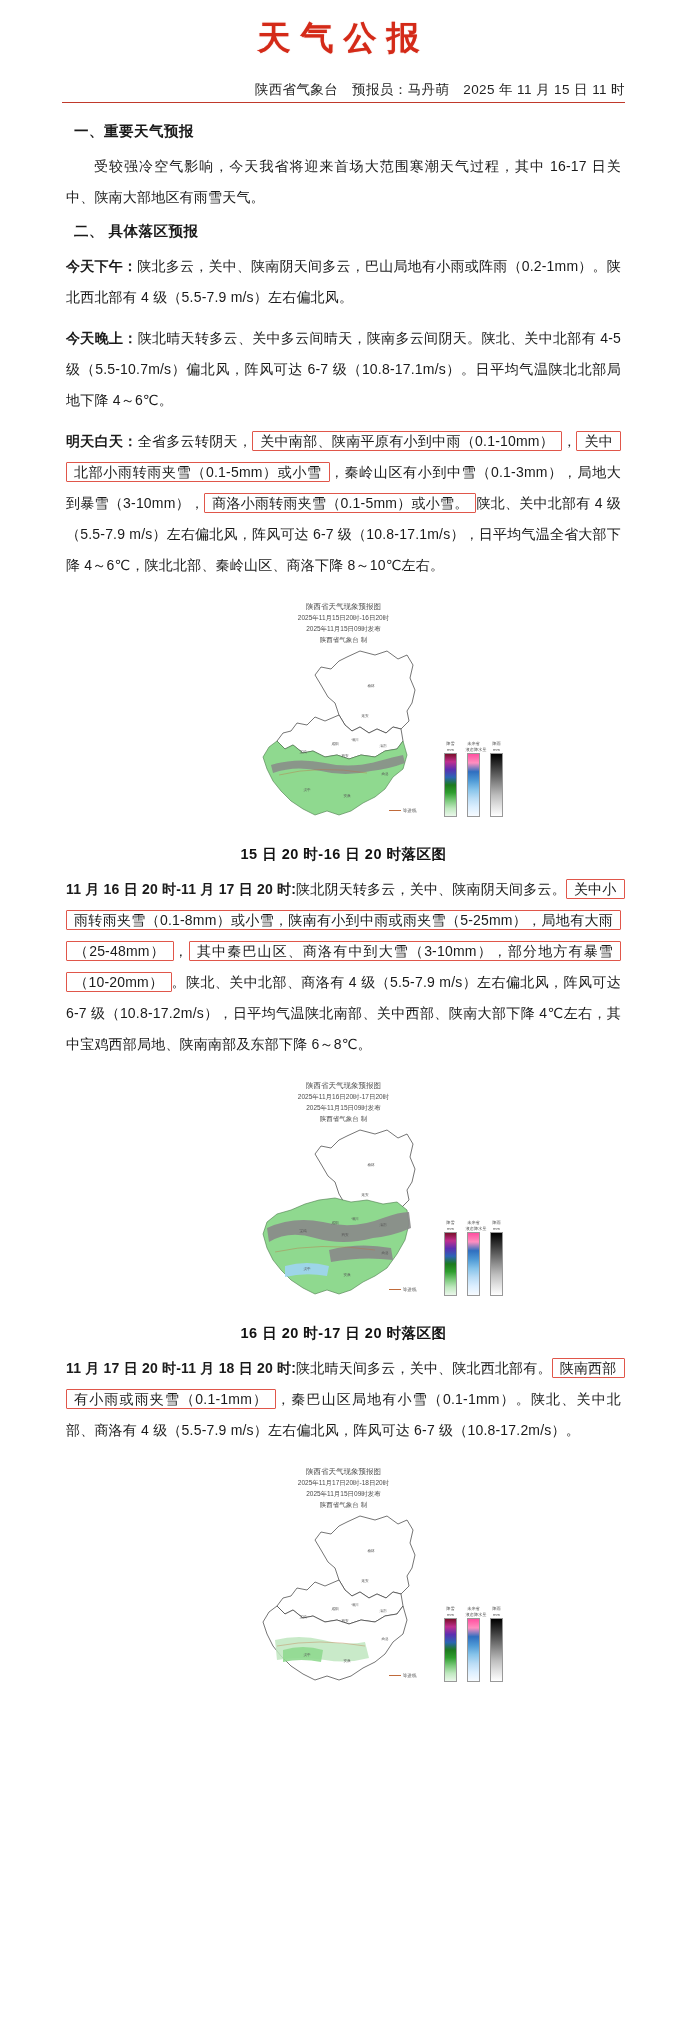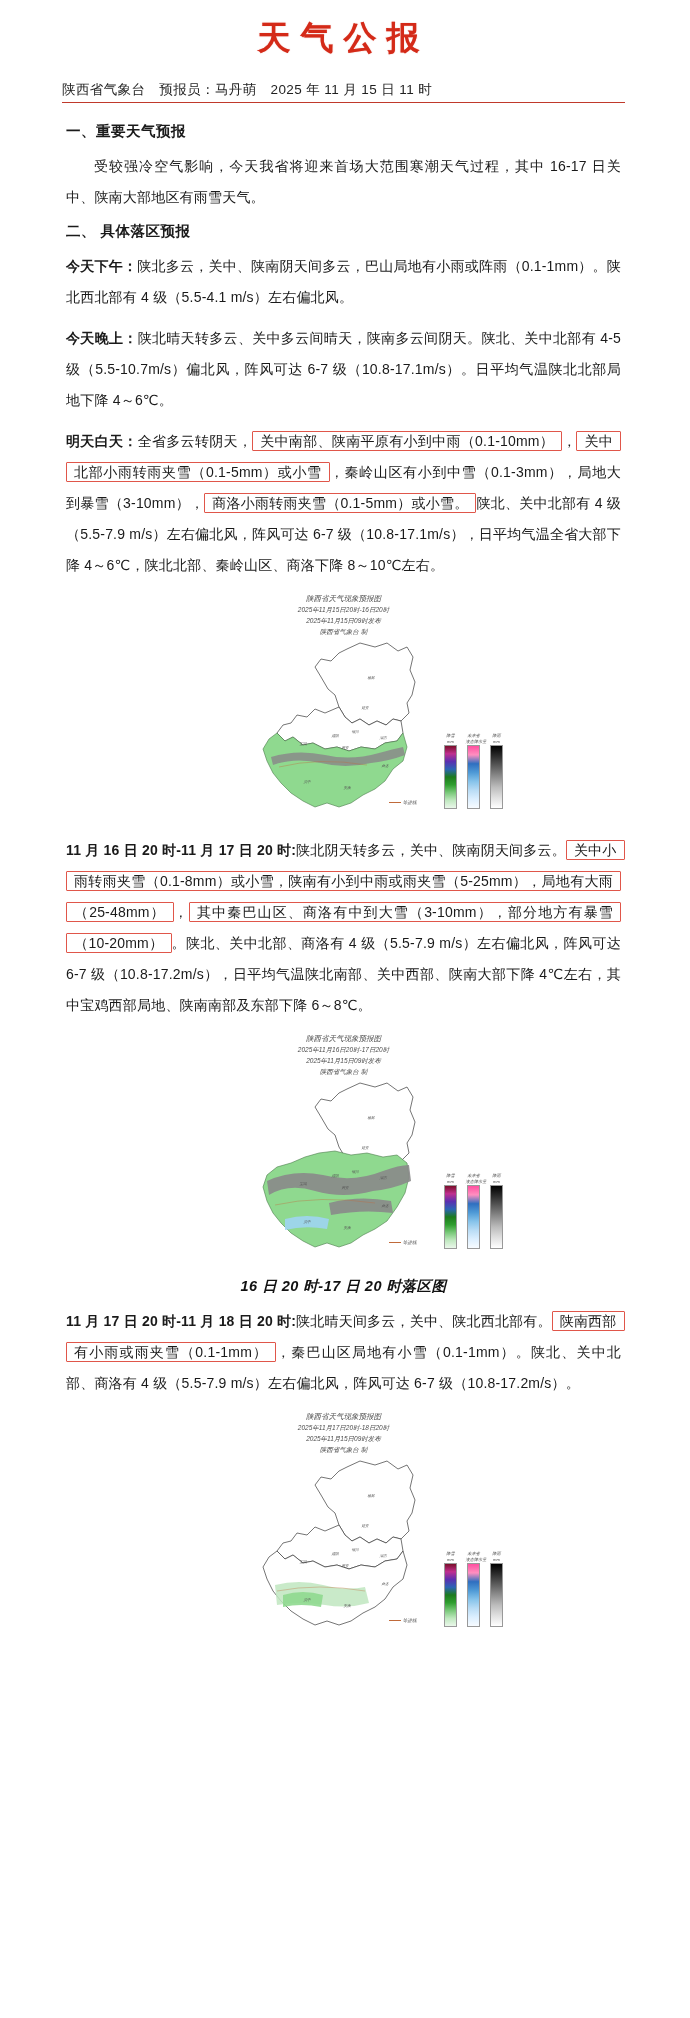--- a/index.html
+++ b/index.html
@@ -20,34 +20,34 @@
     font-weight:bold;
     letter-spacing:10px;
     padding:16px 0 6px 0;
     text-shadow:0 0 1px rgba(212,42,24,.5);
   }
 
   
   .byline-wrap{padding:14px 62px 0 62px;}
   .byline{
     font-size:13.5px;
-    text-align:left;
+    text-align:right;
     color:#1f1f1f;
     letter-spacing:.4px;
     padding-bottom:3px;
     border-bottom:1.6px solid #c0392b;
     white-space:nowrap;
   }
 
   
   .content{padding:10px 66px 0 66px;}
   .h2{
     font-size:14.5px;
     font-weight:bold;
-    margin:9px 0 6px 0;
+    margin:9px 0 6px 8px;
     letter-spacing:.5px;
   }
   p.para{
     font-size:14px;
     line-height:31px;
     margin:10px 0 2px 0;
     text-align:justify;
     text-justify:inter-ideograph;
     letter-spacing:.2px;
   }
@@ -58,21 +58,21 @@
   .hl{
     border:1.6px solid #e0564a;
     background:rgba(255,255,255,0);
     padding:1px 7px;
     box-decoration-break:clone;
     -webkit-box-decoration-break:clone;
     border-radius:1px;
   }
 
   
-  .figure{margin:6px 0 2px 0;font-style:italic;}
+  .figure{margin:14px 0 2px 0;}
   .map-card{
     width:330px;
     margin:0 auto;
     position:relative;
   }
   .map-head{
     text-align:center;
     color:#4b4b4b;
     line-height:11px;
     padding-top:6px;
@@ -131,21 +131,21 @@
     <div class="byline">陕西省气象台　预报员：马丹萌　2025 年 11 月 15 日 11 时</div>
   </div>
 
   <div class="content">
 
     <div class="h2">一、重要天气预报</div>
     <p class="para indent">受较强冷空气影响，今天我省将迎来首场大范围寒潮天气过程，其中 16-17 日关中、陕南大部地区有雨雪天气。</p>
 
     <div class="h2">二、 具体落区预报</div>
 
-    <p class="para"><span class="lead">今天下午：</span><span>陕北多云，关中、陕南阴天间多云，巴山局地有小雨或阵雨（0.1-1mm）。陕北西北部有 4 级（5.5-4.1 m/s）左右偏北风。</span></p>
+    <p class="para"><span class="lead">今天下午：</span><span>陕北多云，关中、陕南阴天间多云，巴山局地有小雨或阵雨（0.2-1mm）。陕北西北部有 4 级（5.5-7.9 m/s）左右偏北风。</span></p>
 
     <p class="para"><span class="lead">今天晚上：</span><span>陕北晴天转多云、关中多云间晴天，陕南多云间阴天。陕北、关中北部有 4-5 级（5.5-10.7m/s）偏北风，阵风可达 6-7 级（10.8-17.1m/s）。日平均气温陕北北部局地下降 4～6℃。</span></p>
 
     <p class="para"><span class="lead">明天白天：</span><span>全省多云转阴天，</span><span class="hl">关中南部、陕南平原有小到中雨（0.1-10mm）</span><span>，</span><span class="hl">关中北部小雨转雨夹雪（0.1-5mm）或小雪</span><span>，秦岭山区有小到中雪（0.1-3mm），局地大到暴雪（3-10mm），</span><span class="hl">商洛小雨转雨夹雪（0.1-5mm）或小雪。</span><span>陕北、关中北部有 4 级（5.5-7.9 m/s）左右偏北风，阵风可达 6-7 级（10.8-17.1m/s），日平均气温全省大部下降 4～6℃，陕北北部、秦岭山区、商洛下降 8～10℃左右。</span></p>
 
     <div class="figure">
       <div class="map-card">
         <div class="map-head">
           <div class="l1">陕西省天气现象预报图</div>
           <div class="l2">2025年11月15日20时-16日20时</div>
@@ -197,20 +197,21 @@
               <div class="lg-bar" style="background:linear-gradient(to top,#f7fbff,#dcefff,#b9dcf5,#86c3ea,#4f9ad6,#2f6fc0,#ff8fc0,#ff4fa0);"></div>
             </div>
             <div class="lg-col">
               <div class="lg-cap">降雨</div>
               <div class="lg-cap">mm</div>
               <div class="lg-bar" style="background:linear-gradient(to top,#ffffff,#e0e0e0,#bdbdbd,#8f8f8f,#5e5e5e,#2e2e2e,#000000);"></div>
             </div>
           </div>
         </div>
       </div>
+      <div class="fig-cap">15 日 20 时-16 日 20 时落区图</div>
     </div>
 
     <p class="para"><span class="lead">11 月 16 日 20 时-11 月 17 日 20 时:</span><span>陕北阴天转多云，关中、陕南阴天间多云。</span><span class="hl">关中小雨转雨夹雪（0.1-8mm）或小雪，陕南有小到中雨或雨夹雪（5-25mm），局地有大雨（25-48mm）</span><span>，</span><span class="hl">其中秦巴山区、商洛有中到大雪（3-10mm），部分地方有暴雪（10-20mm）</span><span>。陕北、关中北部、商洛有 4 级（5.5-7.9 m/s）左右偏北风，阵风可达 6-7 级（10.8-17.2m/s），日平均气温陕北南部、关中西部、陕南大部下降 4℃左右，其中宝鸡西部局地、陕南南部及东部下降 6～8℃。</span></p>
 
     <div class="figure">
       <div class="map-card">
         <div class="map-head">
           <div class="l1">陕西省天气现象预报图</div>
           <div class="l2">2025年11月16日20时-17日20时</div>
           <div class="l3">2025年11月15日09时发布</div>

